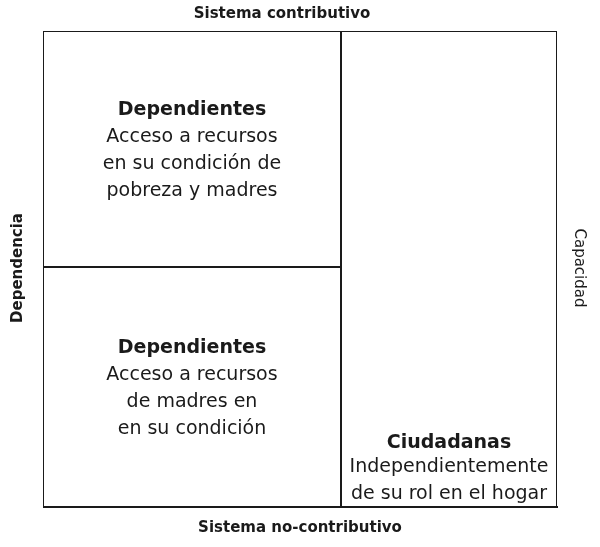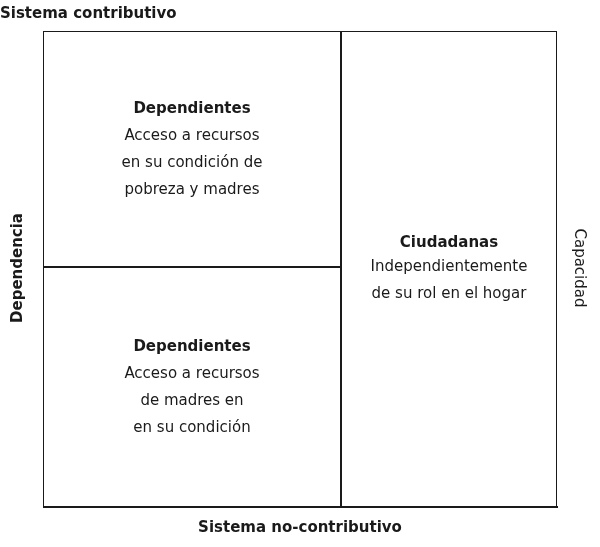--- a/index.html
+++ b/index.html
@@ -1,32 +1,32 @@
 <!DOCTYPE html>
 <html><head>
 <meta charset="utf-8">
 <style>
   html, body { margin: 0; padding: 0; background: #ffffff; }
   body { width: 600px; height: 547px; position: relative; overflow: hidden;
          font-family: "DejaVu Sans", "Liberation Sans", sans-serif; color: #1a1a1a; }
   .axis { position: absolute; font-weight: bold; font-size: 15px; white-space: nowrap; }
-  .axis-top { top: 4px; left: 0; width: 564px; text-align: left; }
+  .axis-top { top: 4px; left: 0; width: 564px; text-align: center; }
   .axis-bottom { top: 518px; left: 0; width: 600px; text-align: center; }
   .axis-left { left: 17px; top: 268px; transform: translate(-50%, -50%) rotate(-90deg); }
   .axis-right { left: 580px; top: 268px; transform: translate(-50%, -50%) rotate(90deg); font-weight: normal; }
   .frame { position: absolute; left: 43px; top: 31px; width: 514px; height: 476px;
            border: 1.5px solid #1a1a1a; box-sizing: border-box; }
   .frame .bottom-thick { position: absolute; left: -1.5px; right: -1.5px; bottom: -2px; height: 2px; background: #1a1a1a; }
   .vdiv { position: absolute; left: 296px; top: 0; bottom: 0; width: 2px; background: #1a1a1a; }
   .hdiv { position: absolute; left: 0; top: 234px; width: 296px; height: 1.5px; background: #1a1a1a; }
-  .cell { position: absolute; text-align: center; font-size: 15px; line-height: 27px; }
+  .cell { position: absolute; text-align: center; font-size: 19px; line-height: 27px; }
   .cell .title { font-weight: bold; }
   .cell-tl { left: 0; top: 0; width: 296px; height: 234px; display: flex; flex-direction: column; justify-content: center; }
   .cell-bl { left: 0; top: 236px; width: 296px; height: 238px; display: flex; flex-direction: column; justify-content: center; }
-  .cell-r { left: 298px; top: 0; width: 214px; height: 474px; display: flex; flex-direction: column; justify-content: center; }
+  .cell-r { left: 298px; top: 0; width: 214px; height: 474px; display: flex; flex-direction: column; justify-content: flex-end; }
   .cell-r .title { line-height: 22px; }
   .line { display: block; }
 </style>
 </head>
 <body>
 
 <div class="axis axis-top">Sistema contributivo</div>
 <div class="axis axis-left">Dependencia</div>
 <div class="axis axis-right">Capacidad</div>
 

